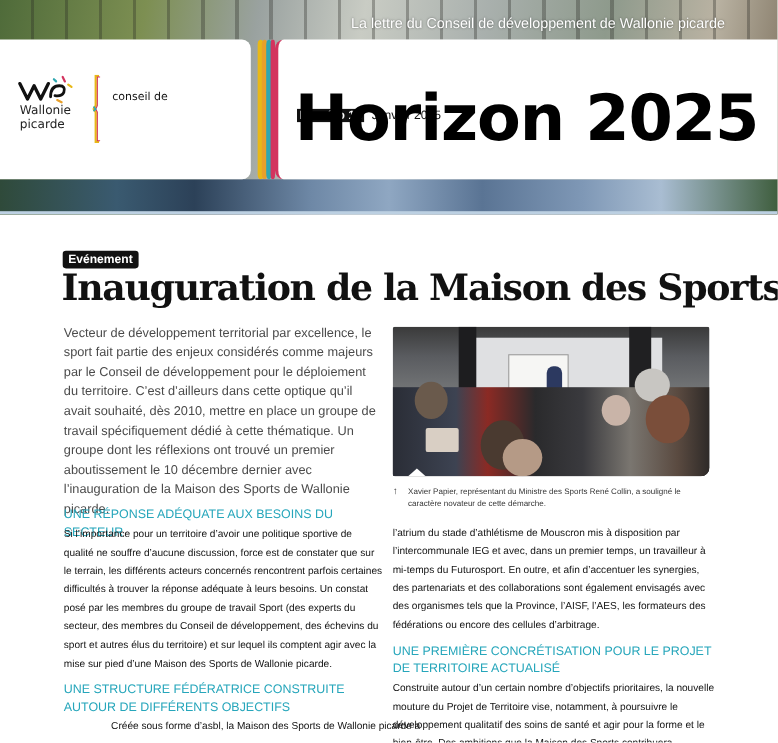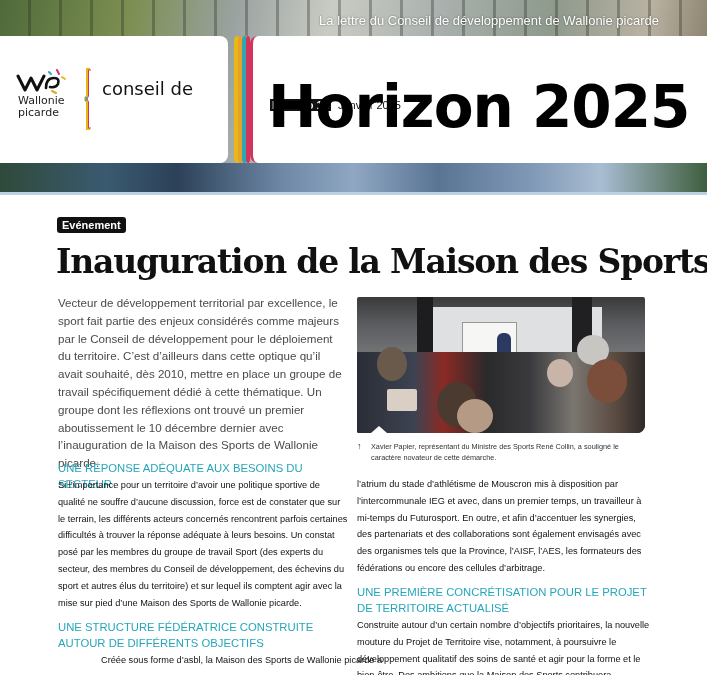--- a/index.html
+++ b/index.html
@@ -41,21 +41,21 @@
     .wp-mark { position: absolute; left: 0; top: 0; width: 52px; height: 28px; }
     .wp-name {
       position: absolute; left: 2px; top: 27px; font-family: "DejaVu Sans", sans-serif;
       font-size: 11px; line-height: 12px; color: #222;
     }
     .brace {
       position: absolute; left: 84px; top: 32px; width: 8px; height: 62px;
     }
     .cdd-text {
       position: absolute; left: 102px; top: 44px; font-family: "DejaVu Sans", sans-serif;
-      font-size: 18px; line-height: 17px; color: #111;
+      font-size: 10px; line-height: 17px; color: #111;
     }
     .cdd-text .l2 { font-weight: bold; }
 
     
     .stripes { position: absolute; left: 234px; top: 36px; width: 16px; height: 127px; }
 
     
     .title-card {
       position: absolute; left: 250px; top: 36px; width: 457px; height: 127px;
       background: #ffffff; border-radius: 8px 0 0 8px;
@@ -63,21 +63,21 @@
     }
     .issue-line { position: absolute; left: 17px; top: 30px; font-family: "Liberation Sans", sans-serif; font-size: 11px; color: #111; margin-top: 33px; }
     .issue-badge { background: #111; color: #fff; font-weight: bold; padding: 0 2px; margin-right: 4px; }
     .mag-title {
       position: absolute; left: 15px; top: 36px; font-family: "DejaVu Sans", sans-serif;
       font-weight: bold; font-size: 58px; letter-spacing: -1px; color: #000; line-height: 70px;
     }
 
     
     .category-badge {
-      position: absolute; left: 57px; top: 217px; background: #111; color: #fff;
+      position: absolute; left: 57px; top: 228px; background: #111; color: #fff;
       font-family: "Liberation Sans", sans-serif; font-weight: bold; font-size: 11px;
       padding: 2px 5px; border-radius: 3px;
     }
     .article-title {
       position: absolute; left: 56px; top: 238px; font-family: "DejaVu Serif", serif;
       font-weight: bold; font-size: 33px; letter-spacing: -1.2px; color: #111; line-height: 48px;
       white-space: nowrap;
     }
     .lede {
       position: absolute; left: 58px; top: 294px; width: 285px;

